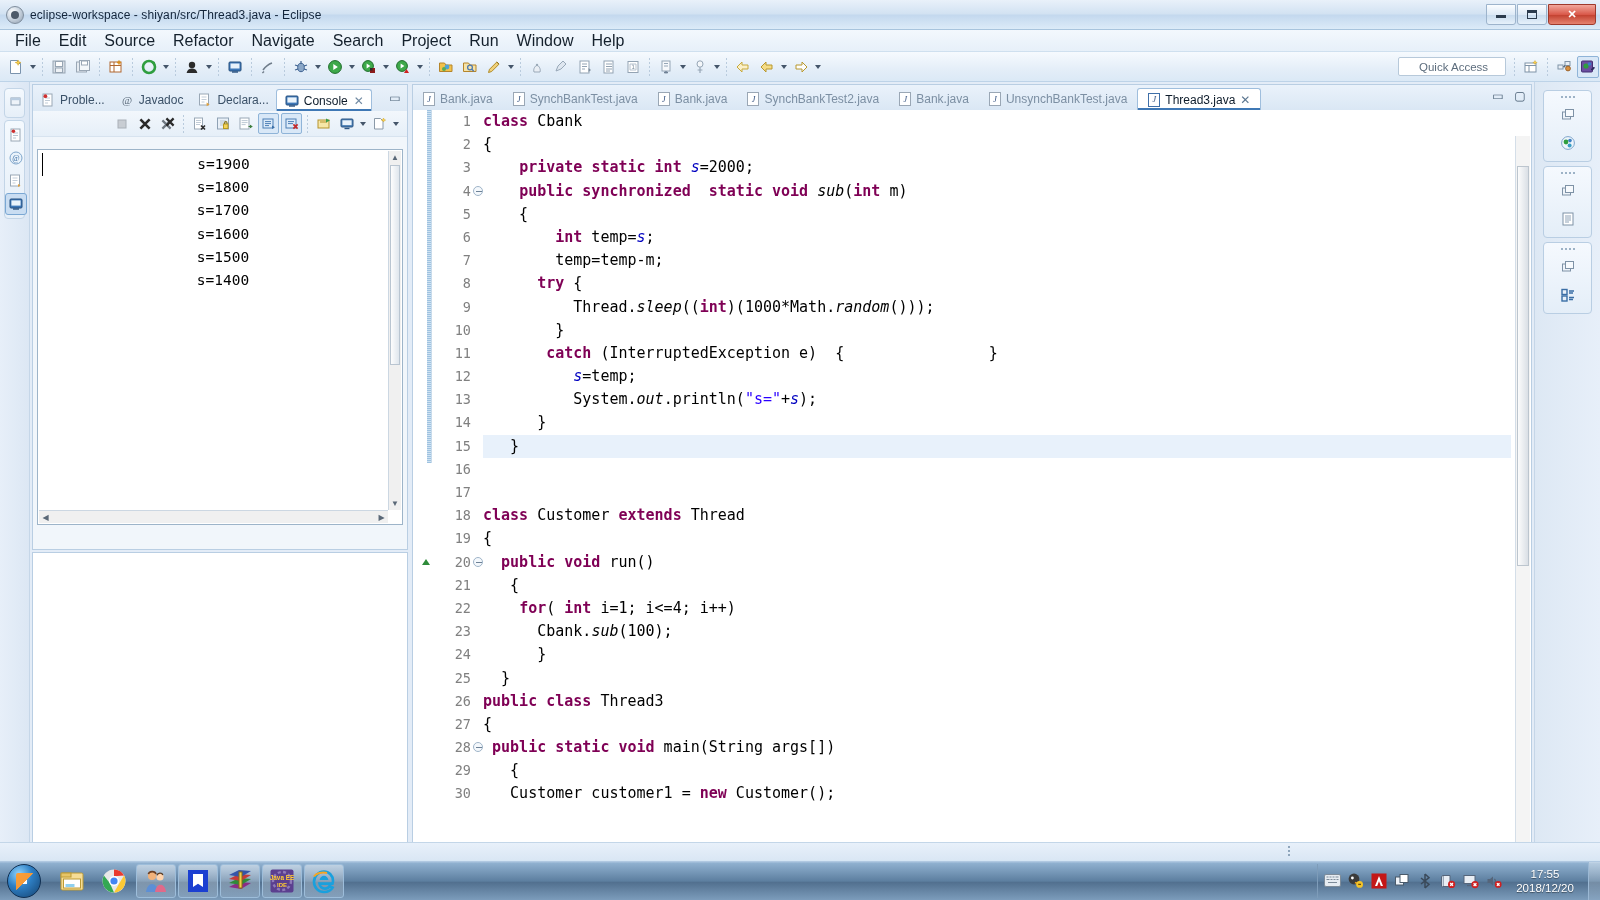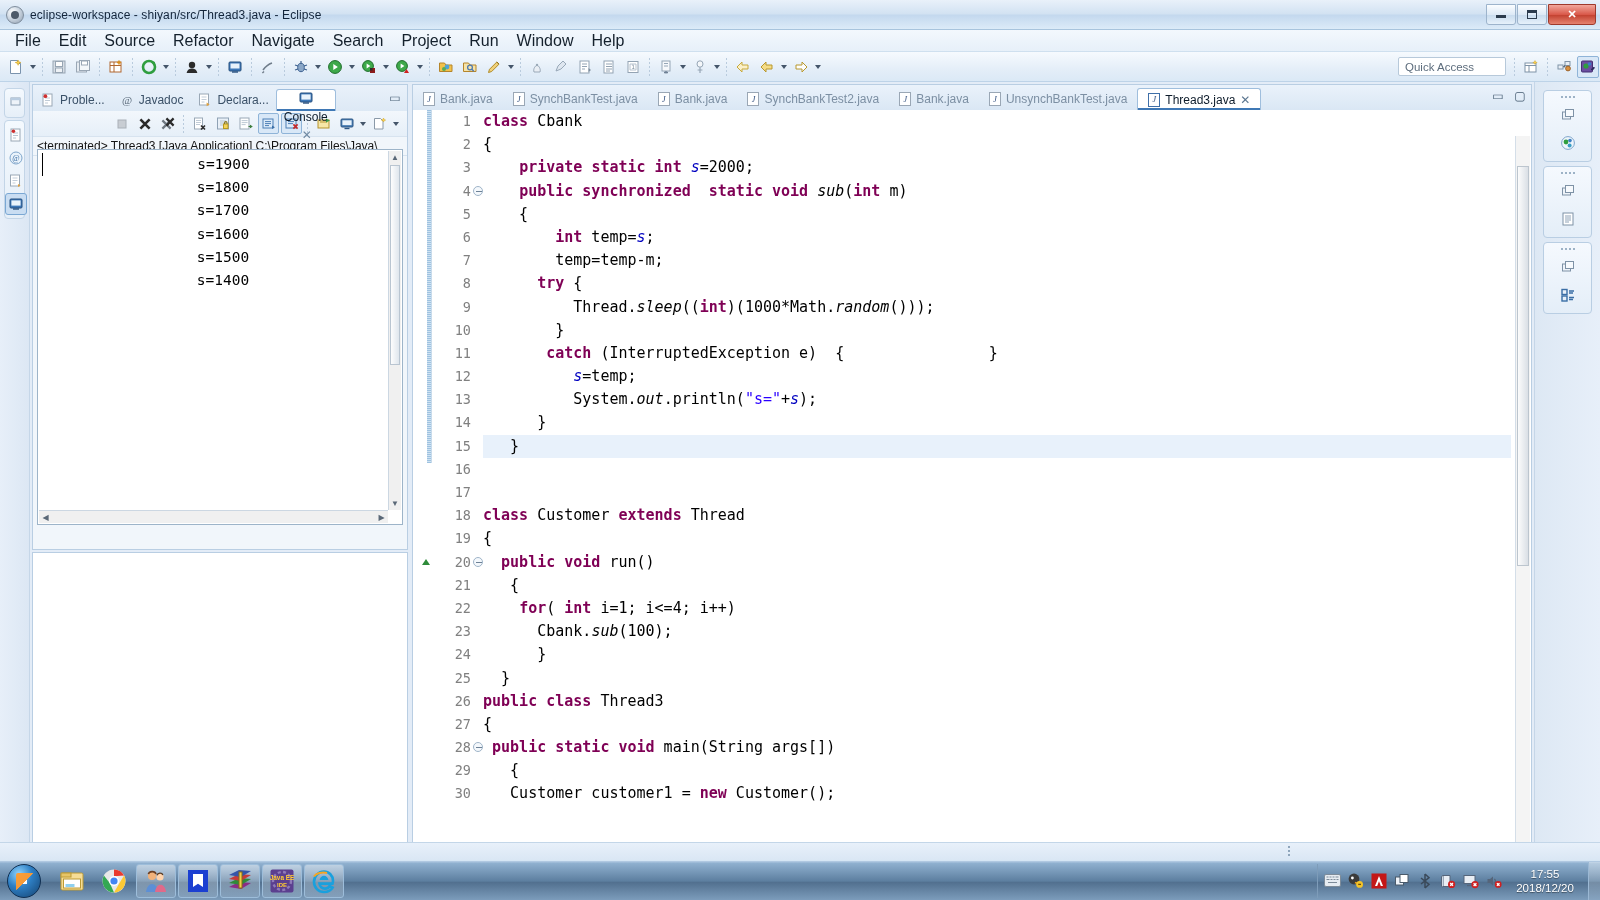--- a/index.html
+++ b/index.html
@@ -75,21 +75,21 @@
   }
   .tsep { width: 1px; height: 18px; margin: 0 4px;
     background: repeating-linear-gradient(180deg,#b9cbdd 0 2px, transparent 2px 4px); }
   .caret { width: 0; height: 0; border-left: 3.5px solid transparent; border-right: 3.5px solid transparent;
            border-top: 4px solid #44556a; margin: 0 2px; }
   .ic { width: 16px; height: 16px; display: block; }
 
   .quickaccess {
     margin-left: auto; width: 108px; height: 19px; background: #fff;
     border: 1px solid #b7c9da; border-radius: 2px;
-    display: flex; align-items: center; padding-left: 6px;
+    display: flex; align-items: center; padding-left: 20px;
     color: #5d6d7d; font-size: 11.5px; margin-right: 4px;
   }
 
   
   .workbench {
     position: absolute; left: 0; top: 82px; width: 1600px; height: 760px;
     background: #e3ecf7;
   }
 
   
@@ -119,21 +119,20 @@
   }
   .vtab {
     height: 22px; display: flex; align-items: center; gap: 4px;
     padding: 0 7px; font-size: 12px; color: #3b5168;
     border-radius: 3px 3px 0 0;
   }
   .vtab.active {
     background: #ffffff; color: #0d1b2a;
     border: 1px solid #9fbedd; border-bottom: none;
     box-shadow: 0 -2px 0 #3f78b5 inset;
-    flex-direction: column;
   }
   .vtab .tabclose { color: #7089a2; font-size: 12px; margin-left: 2px; }
   .tabmin {
     position: absolute; right: 4px; top: 5px; width: 16px; height: 16px;
     display: flex; align-items: center; justify-content: center; color: #4c6278;
   }
   .console-toolbar {
     height: 26px; background: linear-gradient(180deg,#f2f7fc,#e6eff8);
     display: flex; align-items: center; justify-content: flex-end;
     padding-right: 6px; border-bottom: 1px solid #d7e3ef;
@@ -743,21 +742,20 @@
       <div class="caret"></div>
       <div class="cbtn">
         <svg class="ic" viewBox="0 0 16 16">
             <path d="M2.5 2.5h6l2.5 2.5v8h-8.5z" fill="#fff" stroke="#8a99a8"></path>
             <path d="M11.5 2l.7 1.5 1.5.6-1.5.6-.7 1.4-.7-1.4-1.5-.6 1.5-.6z" fill="#ffd34d" stroke="#c79a16" stroke-width=".4"></path>
           </svg>
       </div>
       <div class="caret"></div>
     </div>
 
-    <div class="cterm">&lt;terminated&gt; Thread3 [Java Application] C:\Program Files\Java\</div>
 
     <div class="console-out">
       <div class="console-lines" id="console-lines">
           <div class="ln">s=1900</div>
           <div class="ln">s=1800</div>
           <div class="ln">s=1700</div>
           <div class="ln">s=1600</div>
           <div class="ln">s=1500</div>
           <div class="ln">s=1400</div>
         </div>

